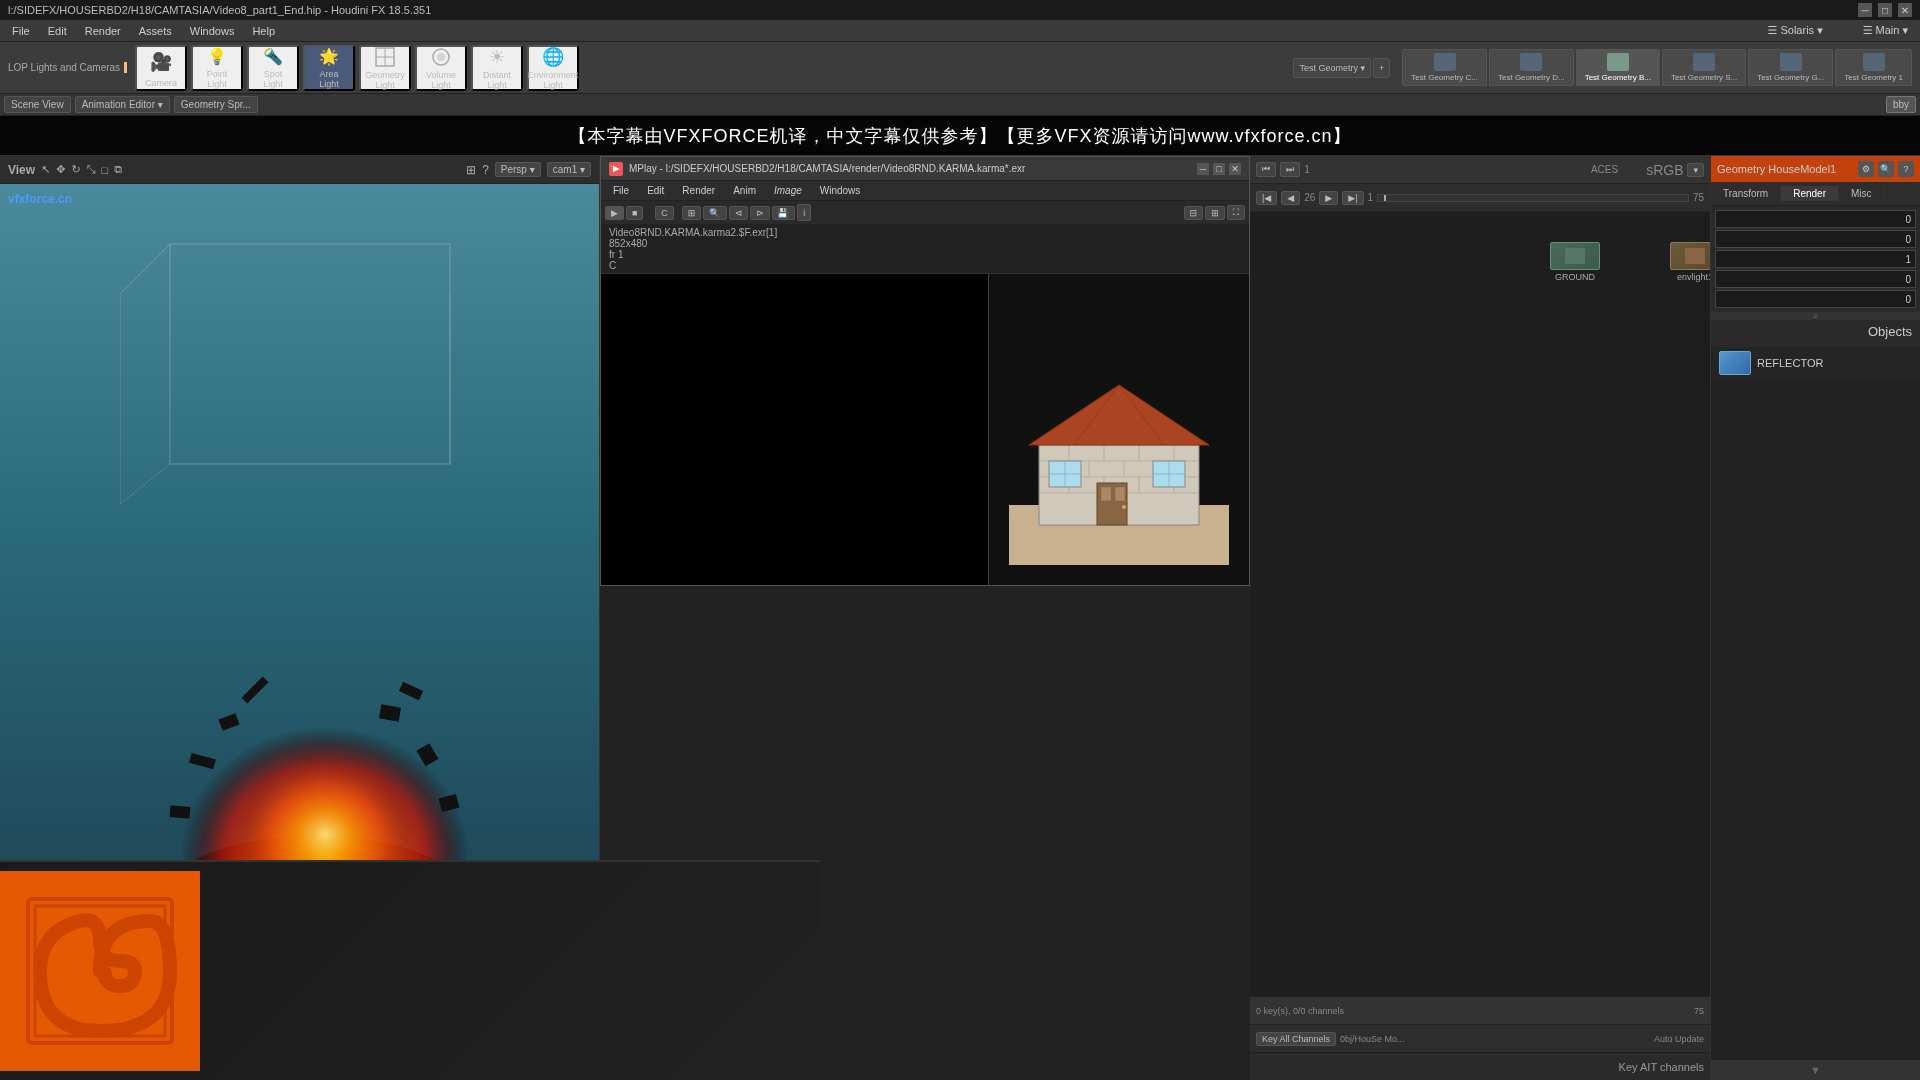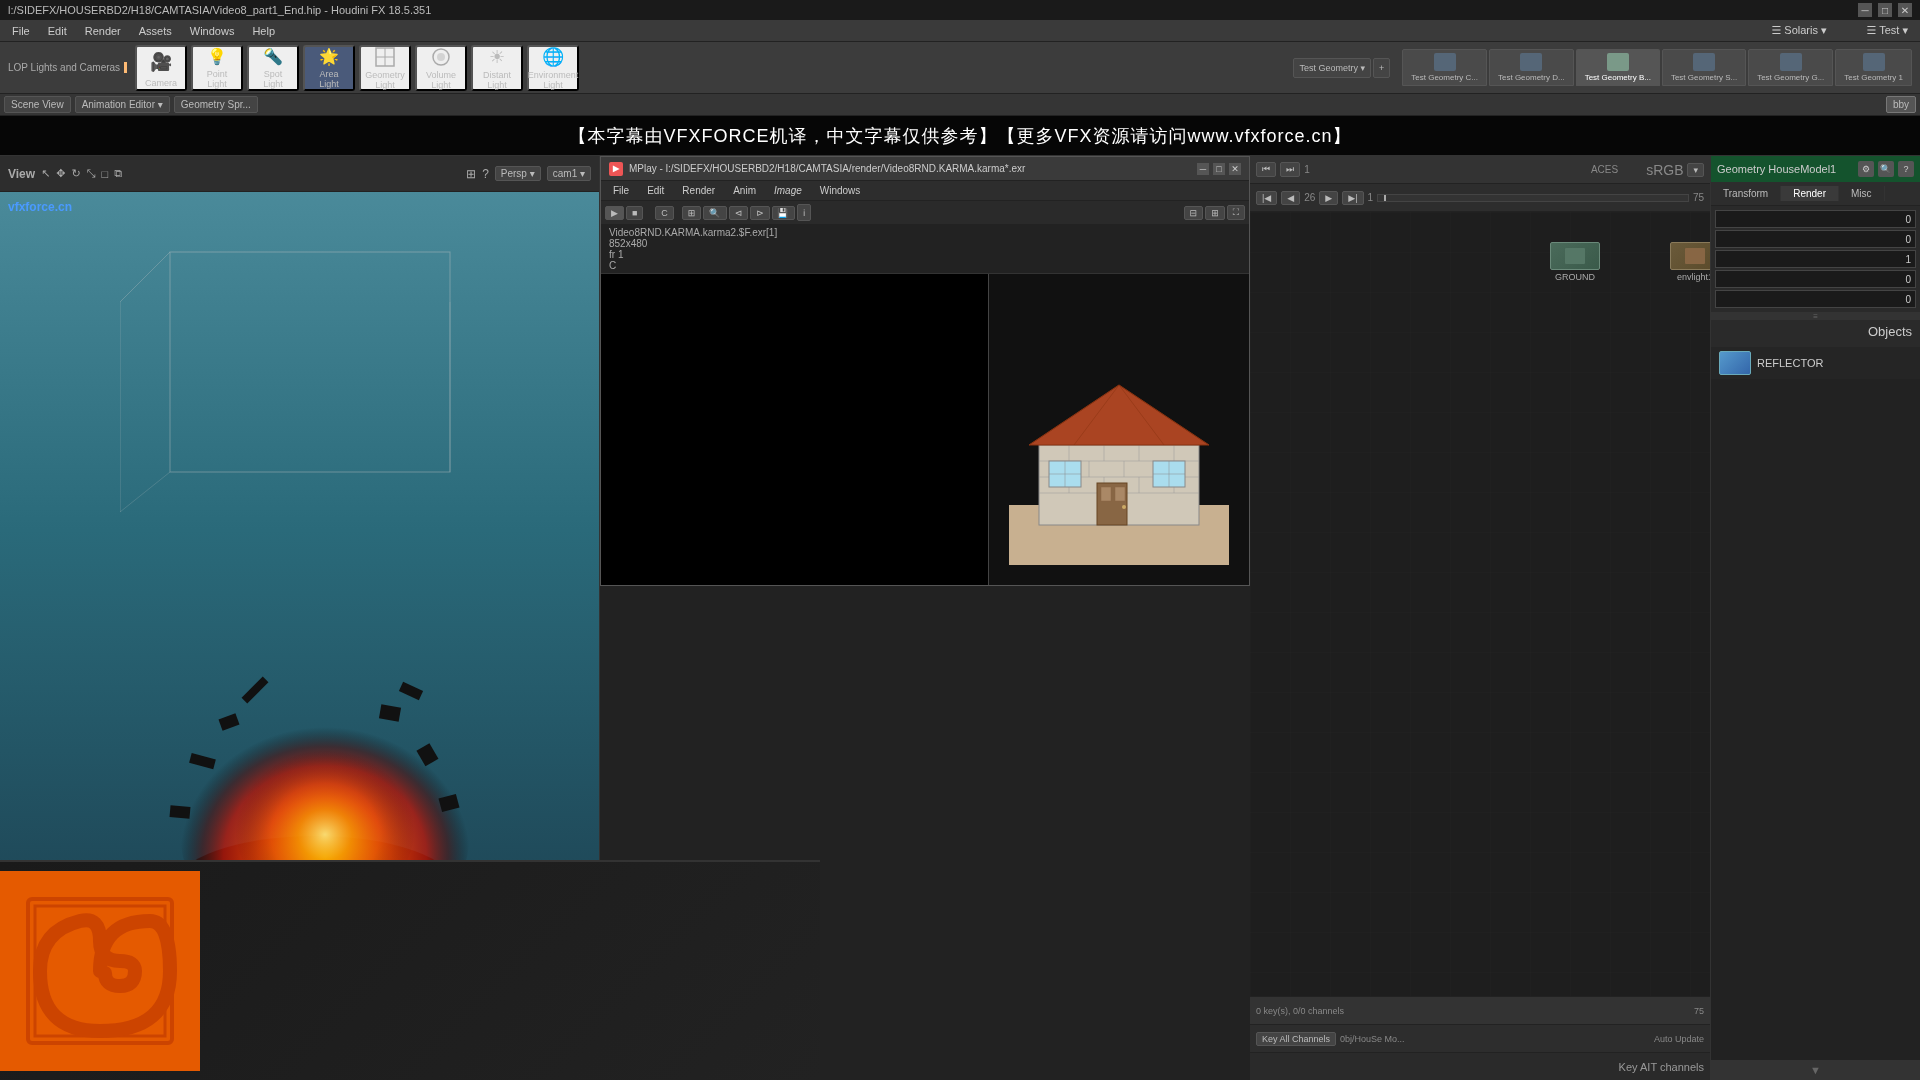--- a/index.html
+++ b/index.html
@@ -127,21 +127,21 @@
 
     
     #left-panel {
       flex: 0 0 600px;
       display: flex;
       flex-direction: column;
       background: #1a1a1a;
       border-right: 1px solid #333;
     }
     #viewport-header {
-      height: 36px;
+      height: 28px;
       background: #2d2d2d;
       display: flex;
       align-items: center;
       padding: 0 8px;
       gap: 6px;
       border-bottom: 1px solid #222;
     }
     #viewport-canvas {
       flex: 1;
       background: linear-gradient(180deg, #4a8a9a 0%, #2a6a7a 40%, #1a3a4a 100%);
@@ -340,21 +340,21 @@
       gap: 2px;
     }
     .test-tab .test-icon {
       width: 22px; height: 18px;
       background: #666;
       border-radius: 2px;
     }
     .test-tab.active { background: #555; color: #fff; border-bottom-color: transparent; }
     #geo-panel-header {
       height: 26px;
-      background: #14532d;
+      background: #c2410c;
       display: flex;
       align-items: center;
       padding: 0 6px;
       gap: 4px;
       justify-content: space-between;
     }
     #geo-panel-title {
       font-size: 11px;
       color: #ccc;
     }
@@ -429,21 +429,21 @@
 <div id="menu-bar">
   <span class="menu-item">File</span>
   <span class="menu-item">Edit</span>
   <span class="menu-item">Render</span>
   <span class="menu-item">Assets</span>
   <span class="menu-item">Windows</span>
   <span class="menu-item">Help</span>
   <span style="flex:1"></span>
   <span class="menu-item">☰ Solaris ▾</span>
   <span style="width:20px"></span>
-  <span class="menu-item">☰ Test ▾</span>
+  <span class="menu-item">☰ Main ▾</span>
 </div>
 
 <div id="toolbar">
 
   <span style="font-size:10px;color:#aaa;padding-right:4px;border-right:3px solid #fdba74;margin-right:4px;">LOP Lights and Cameras</span>
   <button class="tool-btn">
     <div class="icon-area">🎥</div>
     <span>Camera</span>
   </button>
   <button class="tool-btn">

